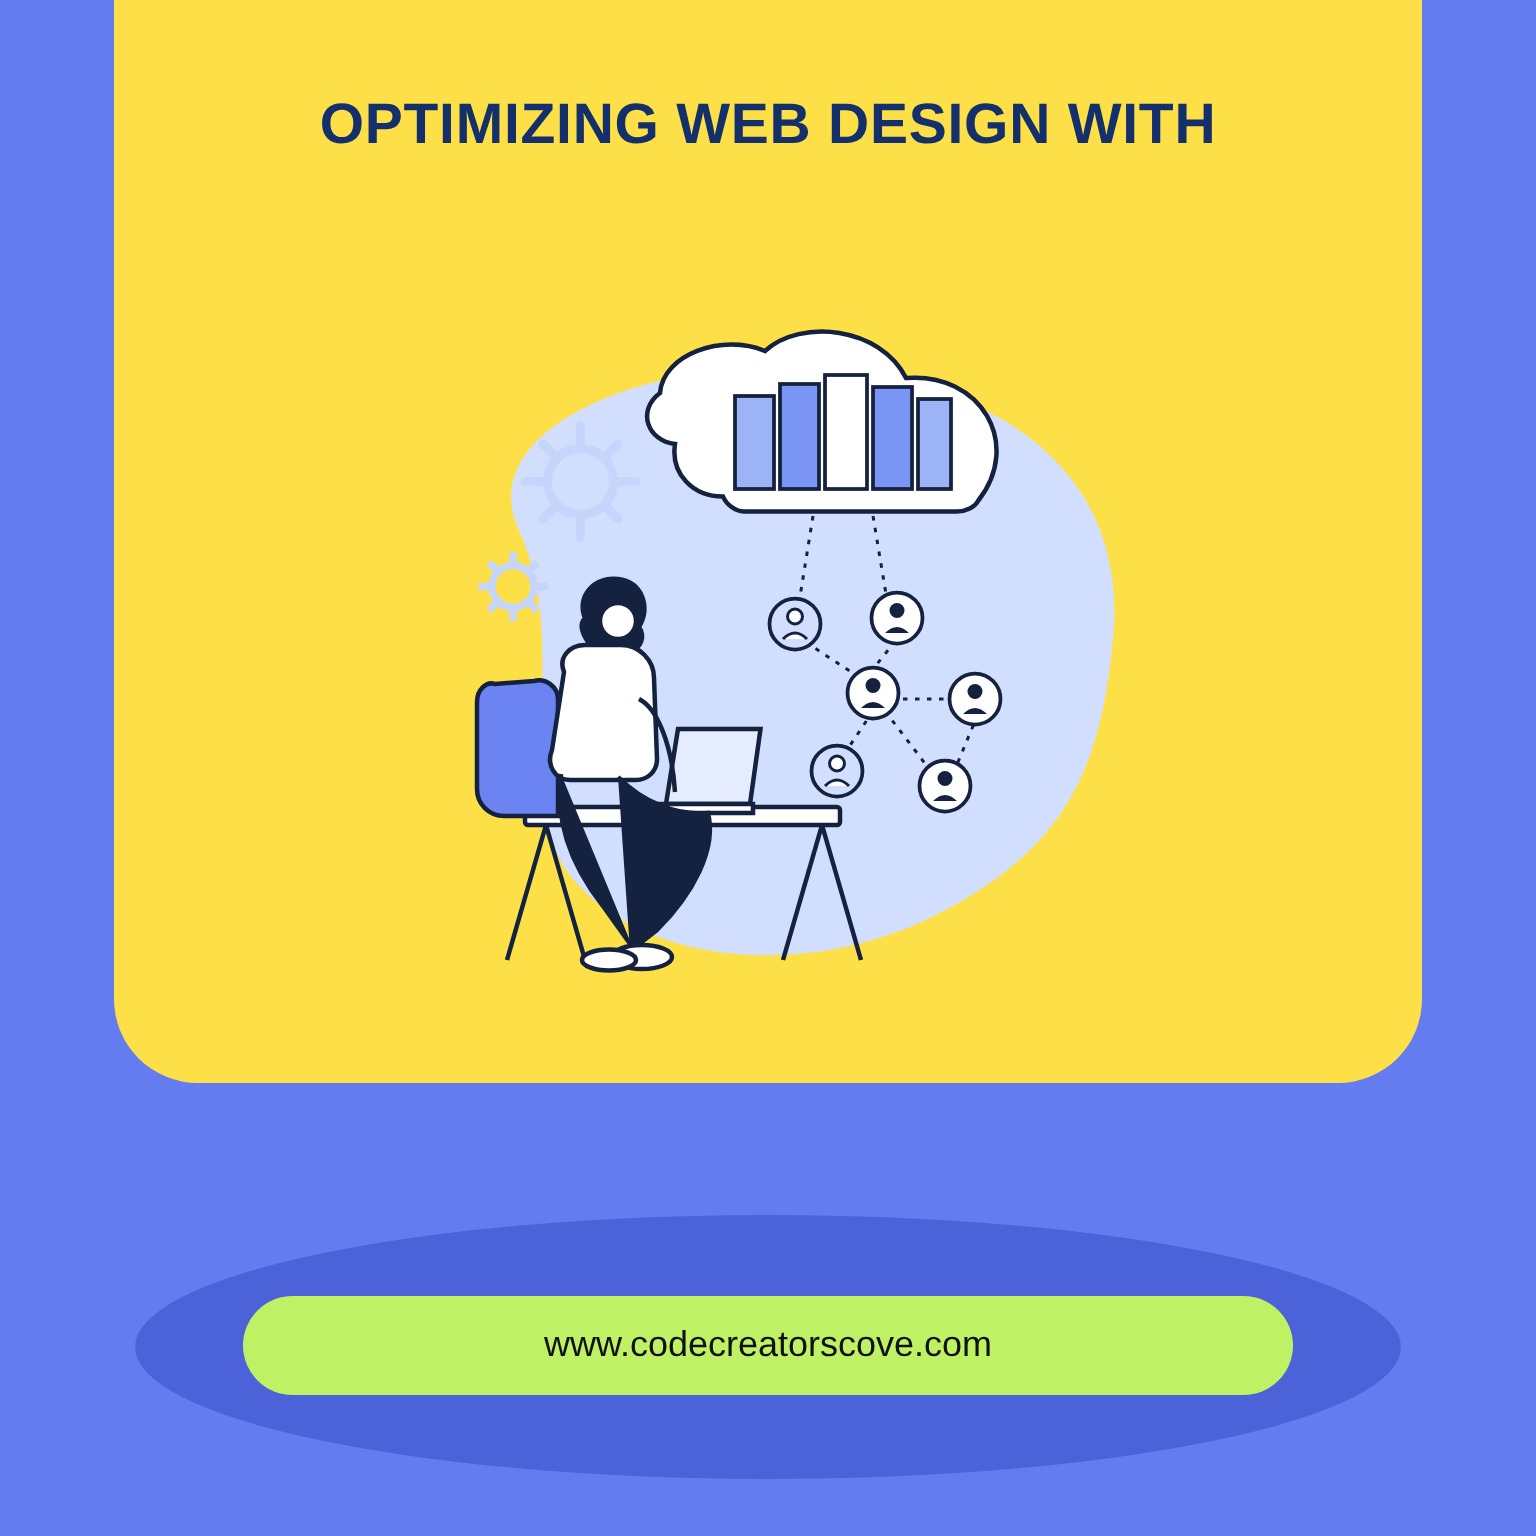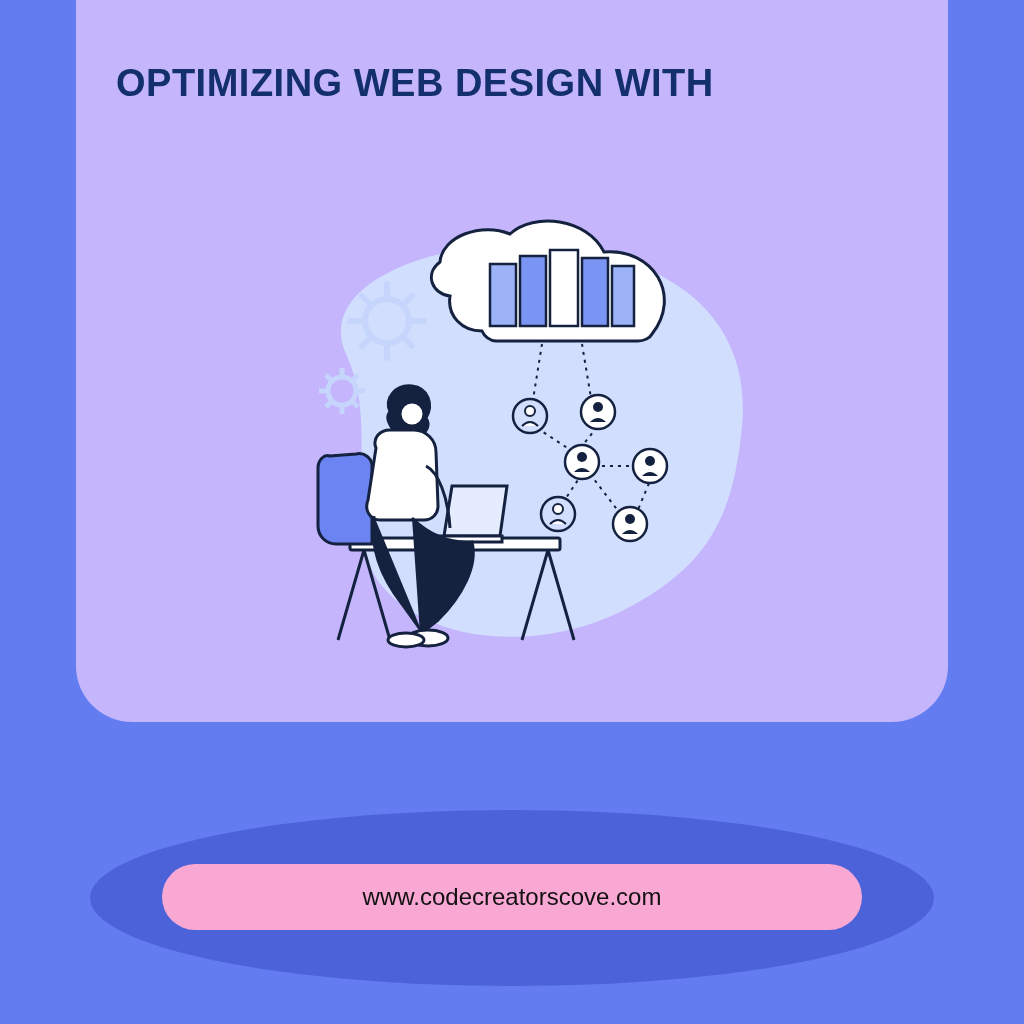--- a/index.html
+++ b/index.html
@@ -10,23 +10,24 @@
     font-family: -apple-system, BlinkMacSystemFont, "Segoe UI", Arial, sans-serif;
     position: relative;
     overflow: hidden;
   }
   .card {
     position: absolute;
     left: 76px;
     top: 0;
     width: 872px;
     height: 722px;
-    background: #c4b5fd;
+    background: #fde047;
     border-radius: 0 0 56px 56px;
     padding: 58px 40px 0;
+    text-align: center;
   }
   .title {
     color: #14306C;
     font-weight: 800;
     font-size: 38px;
     line-height: 1.35;
     letter-spacing: 0.5px;
   }
   .illo {
     position: absolute;
@@ -45,21 +46,21 @@
     background: #4C62D9;
     border-radius: 50%;
   }
   .url-pill {
     position: absolute;
     left: 50%;
     transform: translateX(-50%);
     top: 864px;
     width: 700px;
     height: 66px;
-    background: #f9a8d4;
+    background: #bef264;
     border-radius: 40px;
     display: flex;
     align-items: center;
     justify-content: center;
   }
   .url-text {
     color: #111;
     font-size: 24px;
     font-weight: 400;
   }

